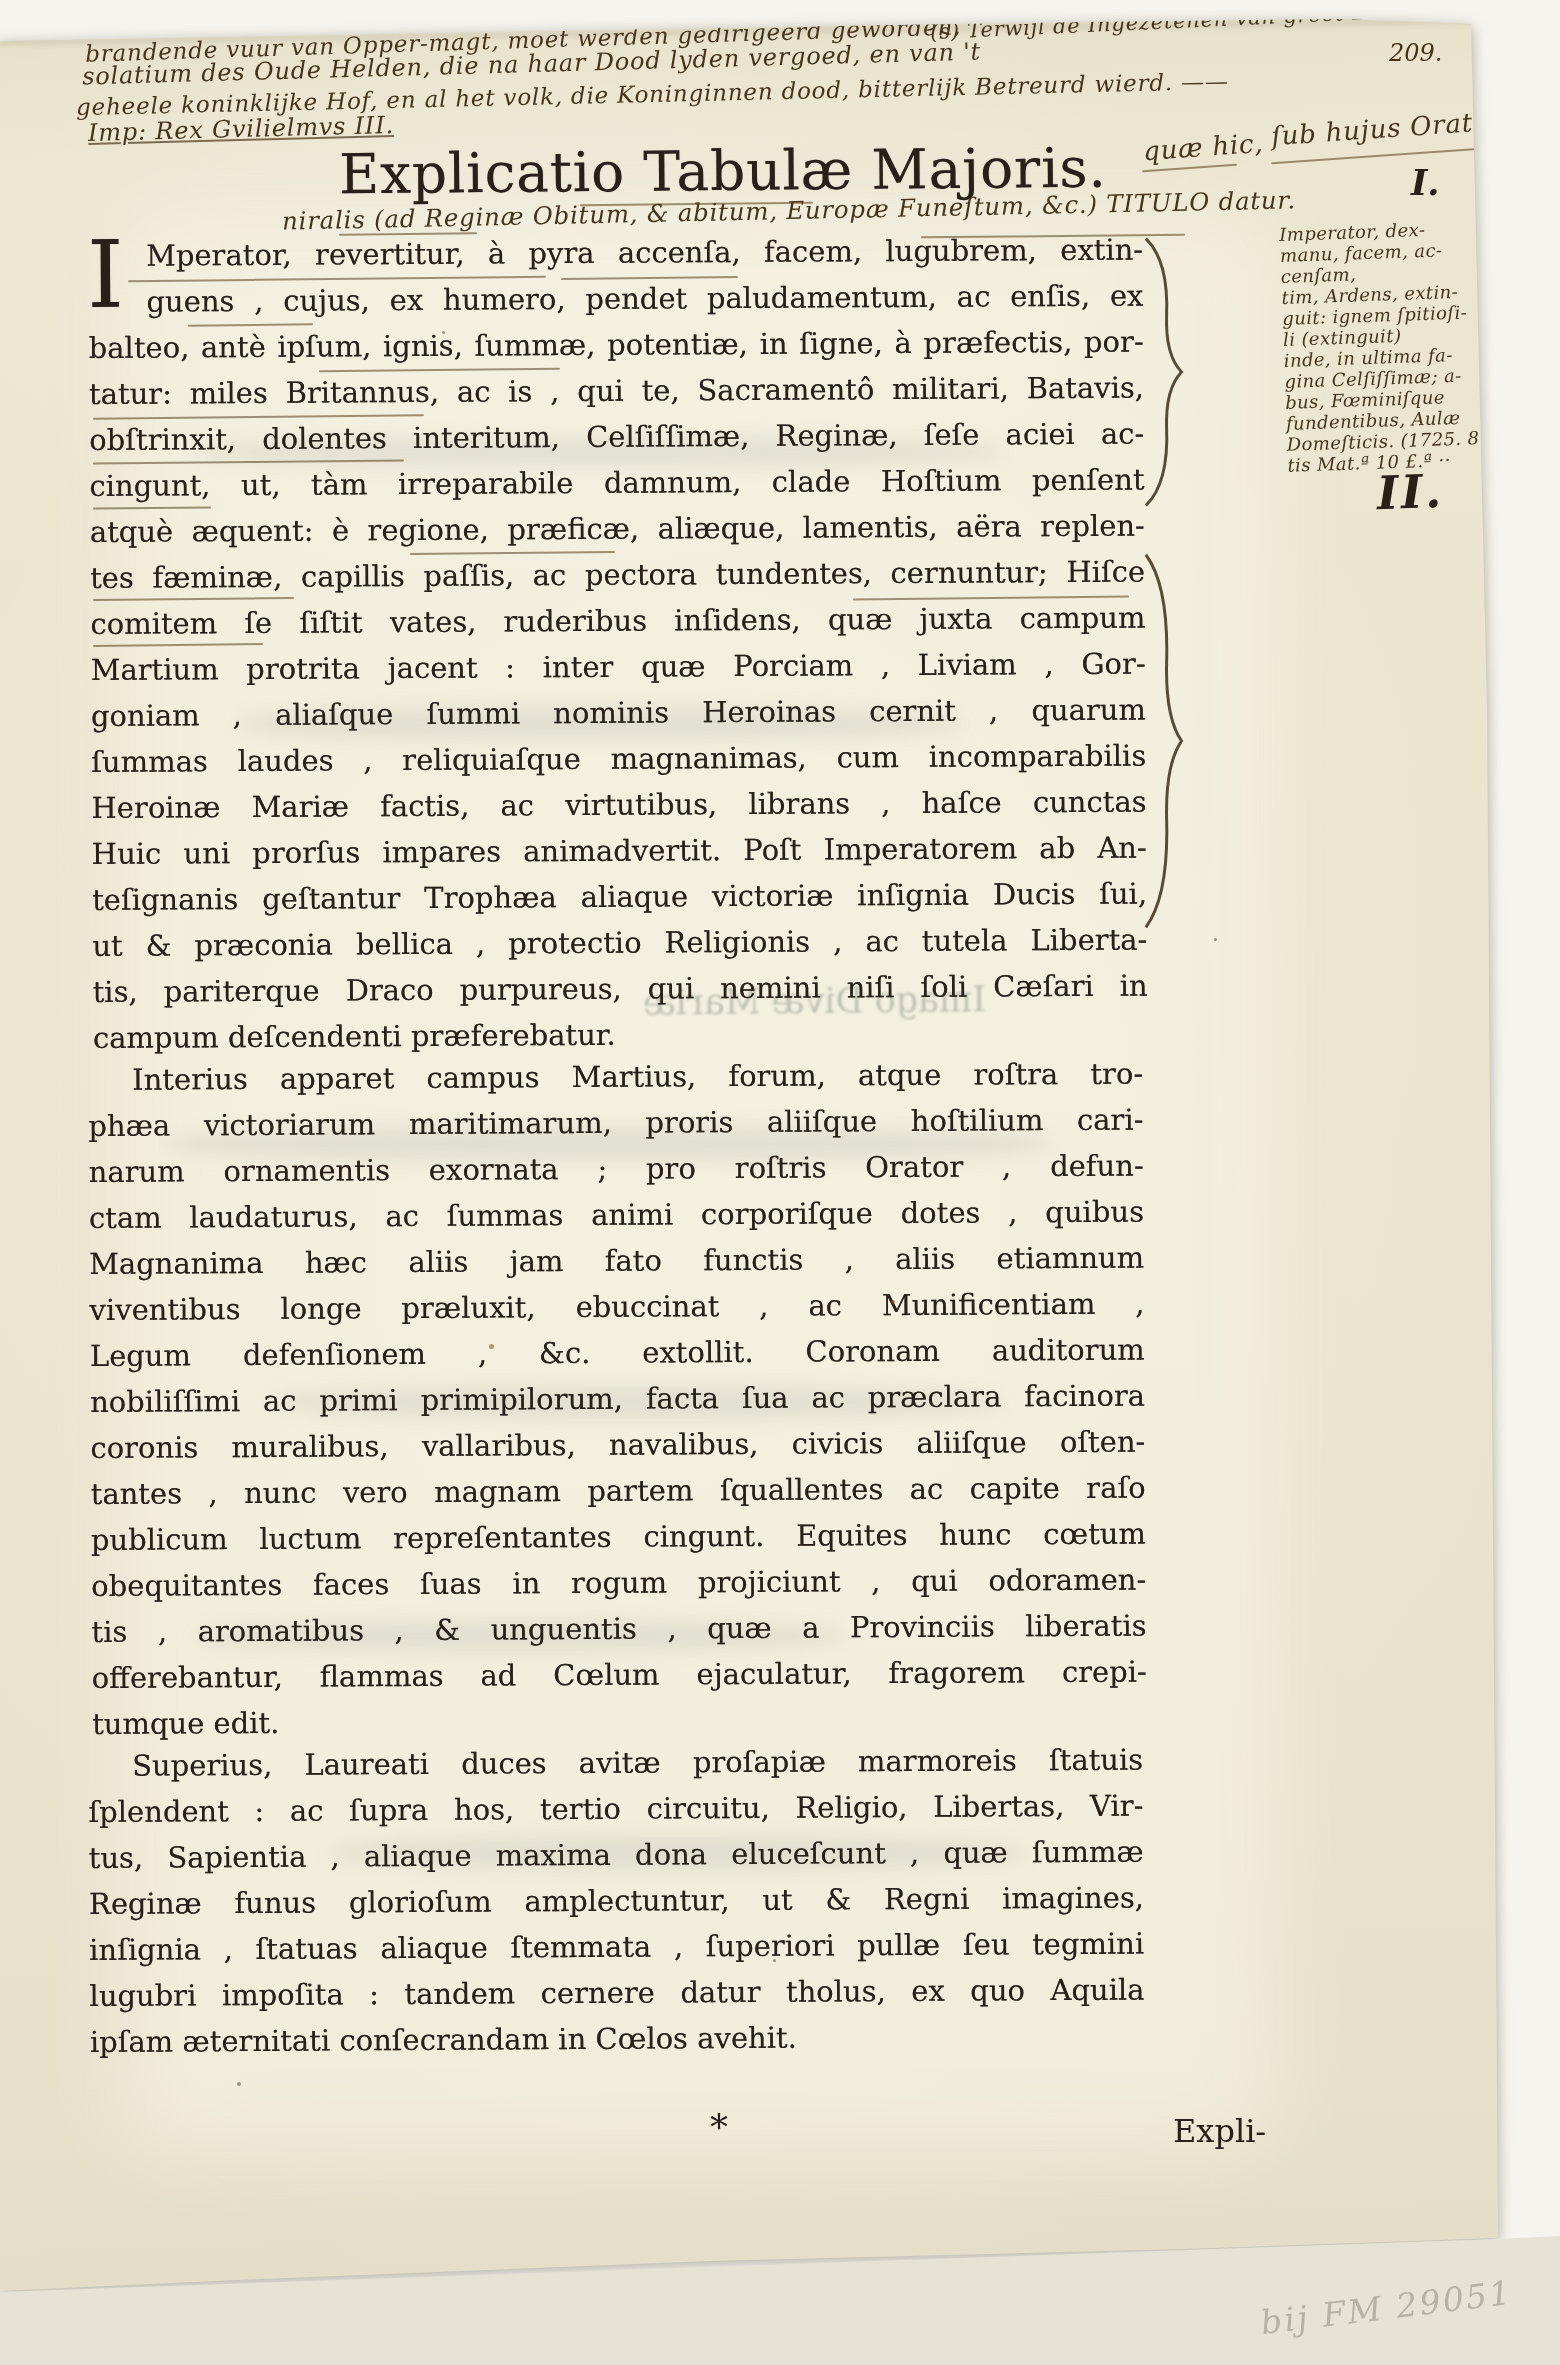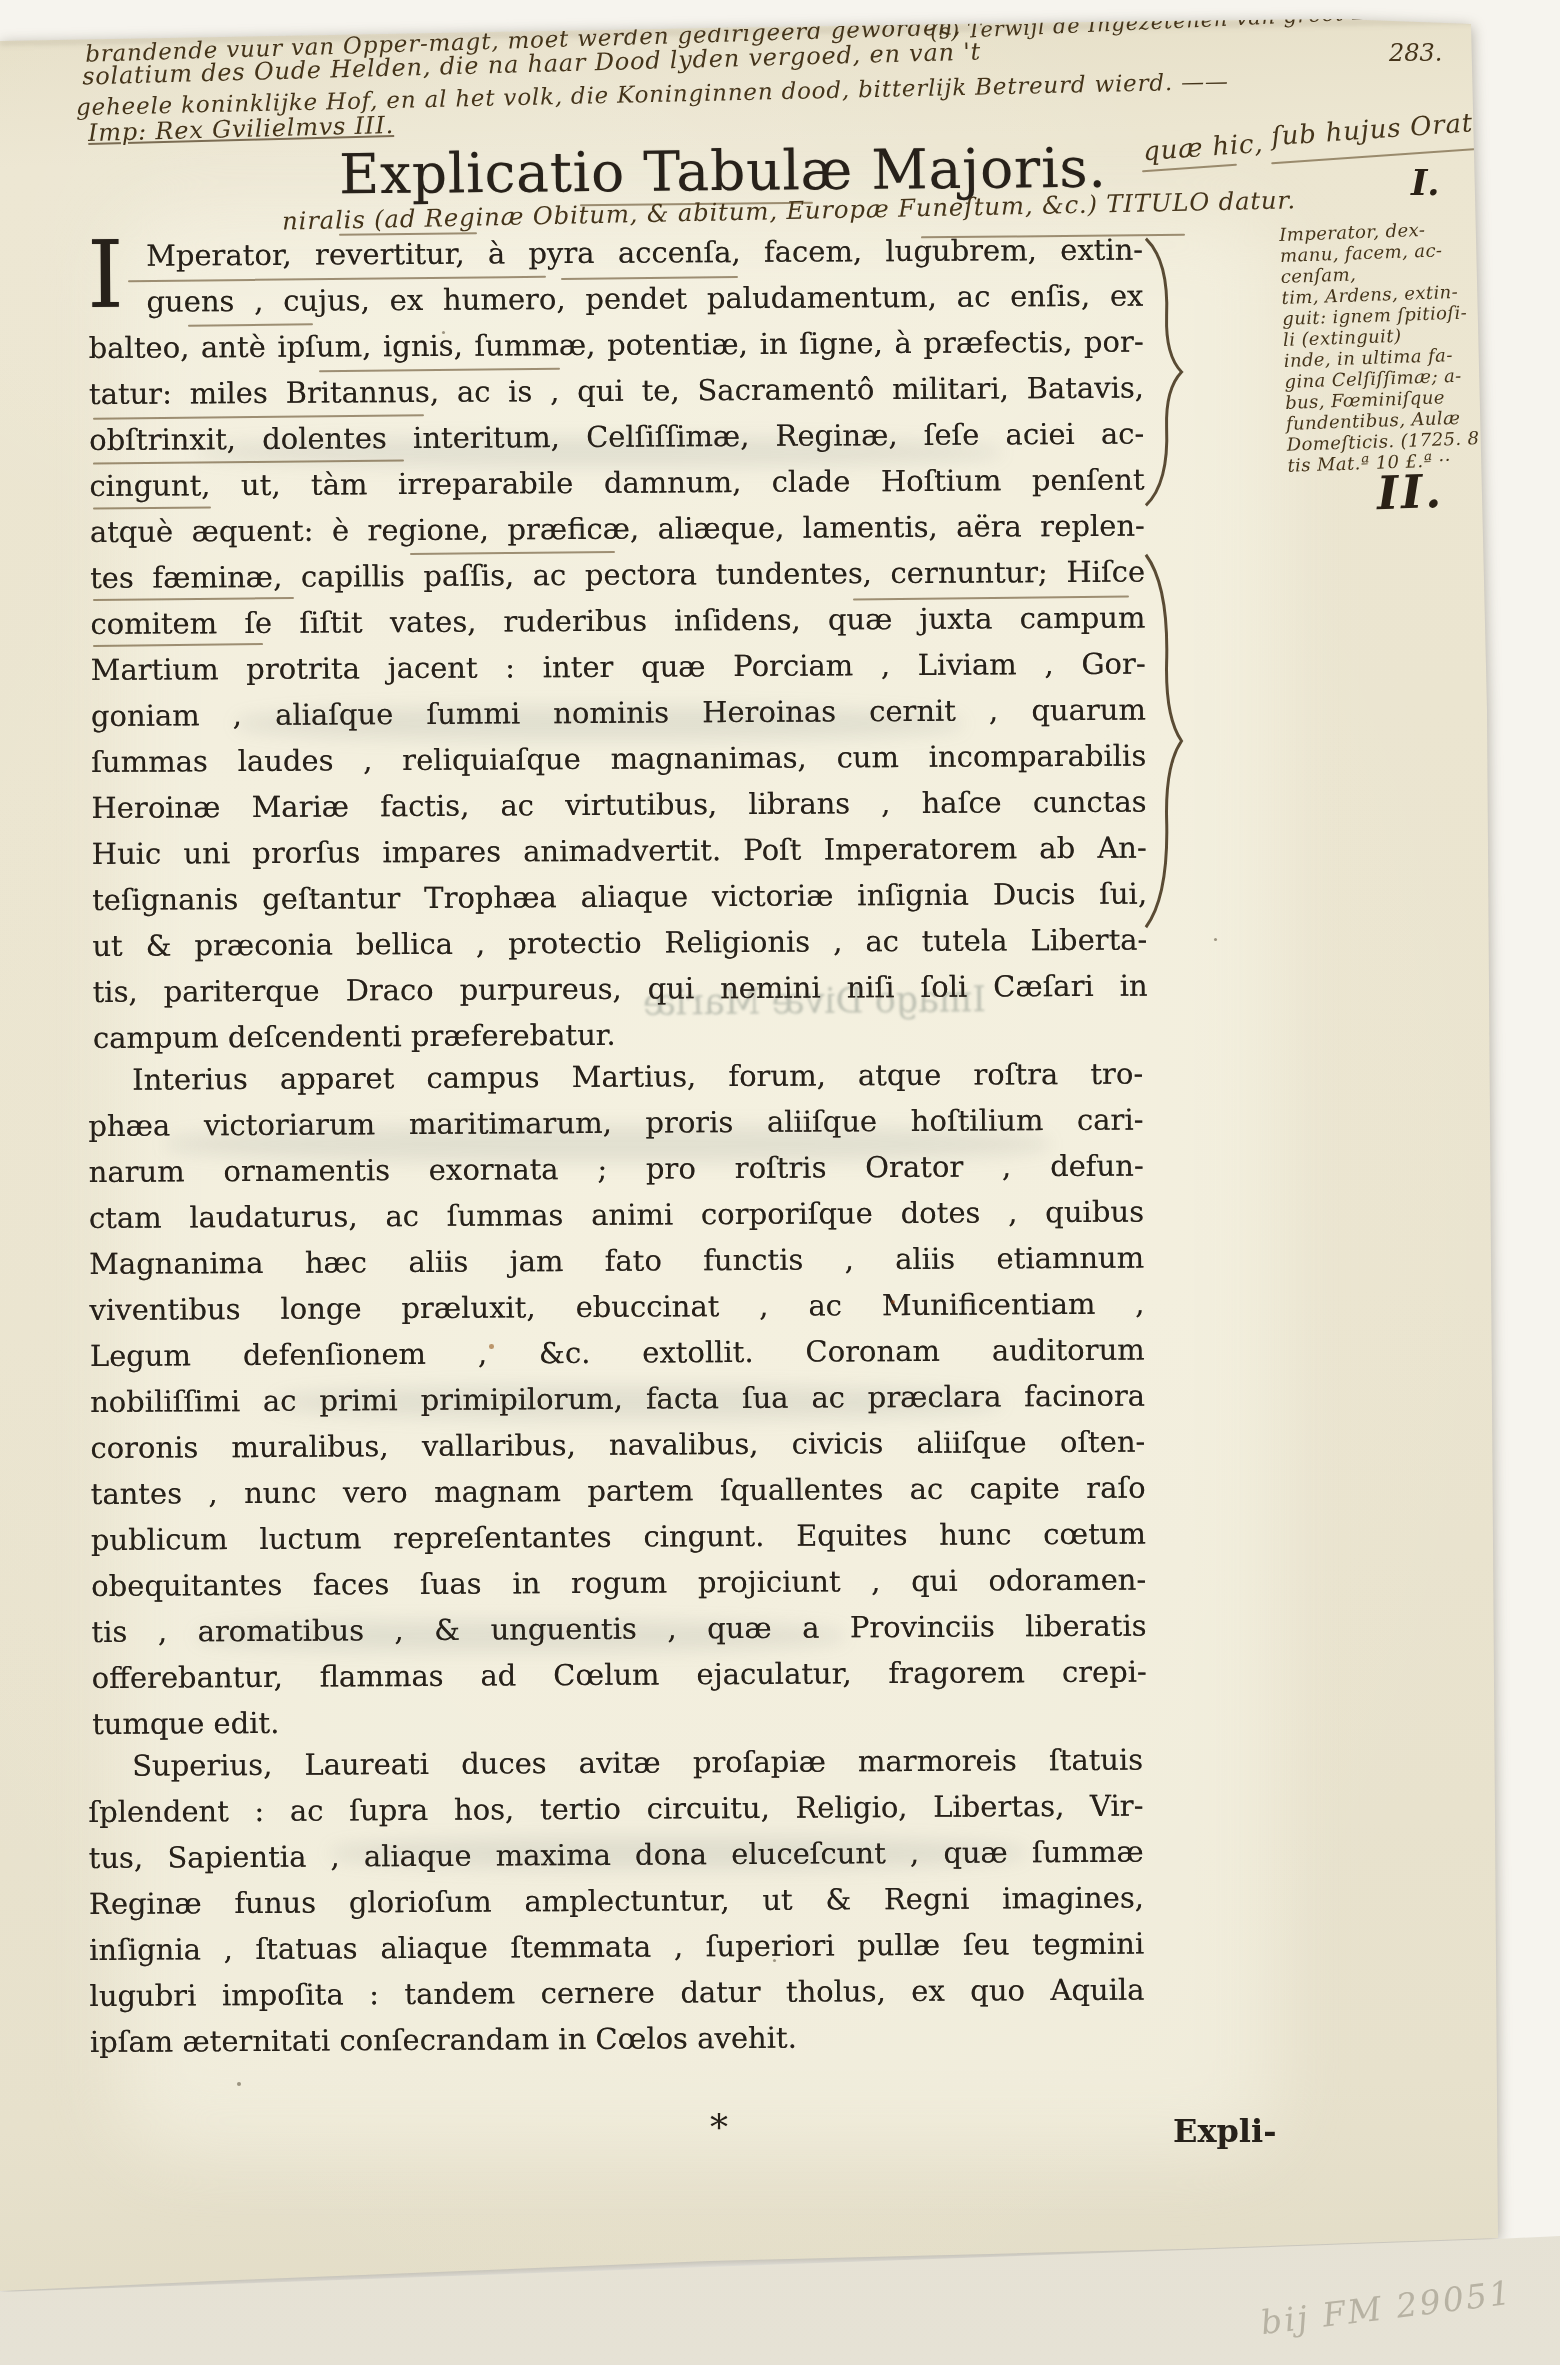--- a/index.html
+++ b/index.html
@@ -25,21 +25,21 @@
   .tline.dcpad{padding-left:58px;}
   .tline.indfirst{text-indent:44px;}
   .dropcap{position:absolute;left:87px;top:229px;font-size:93px;line-height:1;color:#27211a;transform:rotate(-.35deg);text-shadow:0 0 0.8px rgba(39,33,26,.5);}
   #mnotes{position:absolute;left:1279px;top:224px;width:221px;transform:rotate(-2deg);transform-origin:left top;}
   .mnote{font-size:18px;line-height:21px;color:#44341a;font-style:italic;white-space:nowrap;letter-spacing:0.4px;}
   .numeral{position:absolute;font-weight:bold;font-style:italic;color:#2a2116;}
   #num1{left:1411px;top:162px;font-size:35px;}
   #num2{left:1377px;top:465px;font-size:46px;letter-spacing:2.4px;transform:rotate(-2deg);}
   #pagenum{position:absolute;left:1389px;top:39px;font-size:24px;color:#44341a;font-style:italic;}
   #ast{position:absolute;left:710px;top:2107px;font-size:36px;color:#27211a;}
-  #catch{position:absolute;left:1173px;top:2112px;font-size:32px;color:#27211a;font-weight:bold;}
+  #catch{position:absolute;left:1173px;top:2112px;font-size:32px;color:#27211a;}
   #pencil{position:absolute;left:1260px;top:2288px;font-size:33px;color:#b7b2a3;font-style:italic;transform:rotate(-7deg);letter-spacing:2.4px;}
   #ghost{position:absolute;left:643px;top:981px;font-size:35px;color:rgba(116,128,118,.42);transform:scaleX(-1) rotate(.6deg);filter:blur(0.9px);white-space:nowrap;}
   .smudge{position:absolute;background:rgba(126,136,126,.15);filter:blur(8.7px);border-radius:45%;pointer-events:none;}
   .ul{position:absolute;height:2.4px;background:rgba(86,62,26,.55);border-radius:1.6px;transform:rotate(-.6deg);}
   .brace{position:absolute;left:1139px;}
   .edge-shade{position:absolute;left:0;top:39px;width:1498px;height:7px;background:rgba(70,62,44,.10);transform:rotate(-.85deg);transform-origin:left top;filter:blur(2.4px);}
   .speck{position:absolute;border-radius:50%;background:rgba(70,58,36,.5);}
 </style>
 </head>
 <body>
@@ -59,21 +59,21 @@
       <div class="smudge" style="left:197px;top:1621px;width:647px;height:30px;"></div>
       <div class="smudge" style="left:331px;top:1837px;width:694px;height:32px;"></div>
       <div id="ghost">Imago Divæ Mariæ</div>
 
       <div class="hw" style="left:88px;top:0px;font-size:22px;transform:rotate(-2.2deg);">wen, aan welke een ge——</div>
       <div class="hw" style="left:930px;top:8px;font-size:21px;transform:rotate(-2.6deg);">(s) Terwijl de Ingezetenen van groot Britannië,</div>
       <div class="hw" style="left:85px;top:27px;font-size:23px;transform:rotate(-1.8deg);">brandende vuur van Opper-magt, moet werden gedirigeerd geworden,</div>
       <div class="hw" style="left:82px;top:50px;font-size:24px;transform:rotate(-1.6deg);">solatium des Oude Helden, die na haar Dood lyden vergoed, en van 't</div>
       <div class="hw" style="left:76px;top:81px;font-size:23px;transform:rotate(-1.3deg);">geheele koninklijke Hof, en al het volk, die Koninginnen dood, bitterlijk Betreurd wierd. ——</div>
       <div class="hw" style="left:88px;top:115px;font-size:24px;transform:rotate(-1.5deg);text-decoration:underline;text-decoration-color:rgba(74,56,28,.7);">Imp: Rex Gvilielmvs III.</div>
-      <div id="pagenum">283.</div>
+      <div id="pagenum">209.</div>
 
       <div id="title" class="print">Explicatio Tabulæ Majoris.</div>
       <div class="hw" style="left:1143px;top:132px;font-size:26px;transform:rotate(-4deg);">quæ hic,</div>
       <div class="hw" style="left:1271px;top:112px;font-size:26px;transform:rotate(-4deg);">ſub hujus Orationis</div>
       <div class="hw" style="left:282px;top:196px;font-size:24.4px;transform:rotate(-1.2deg);">niralis (ad Reginæ Obitum, &amp; abitum, Europæ Funeſtum, &amp;c.) TITULO datur.</div>
 
       <div id="num1" class="numeral">I.</div>
       <div id="num2" class="numeral">II.</div>
 
       <div id="mnotes">

